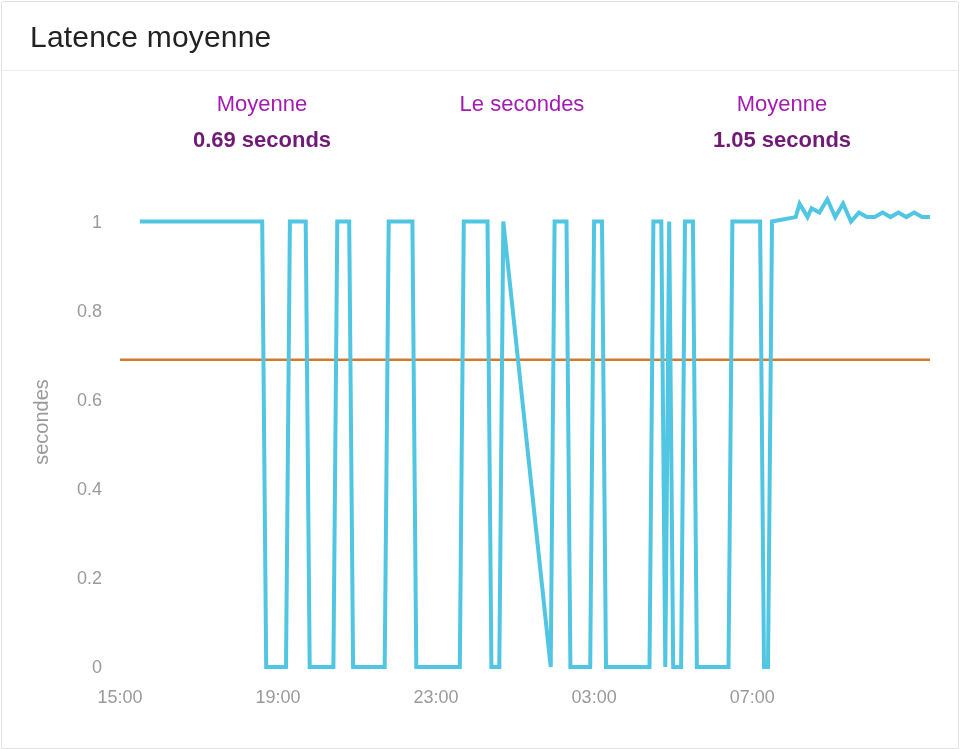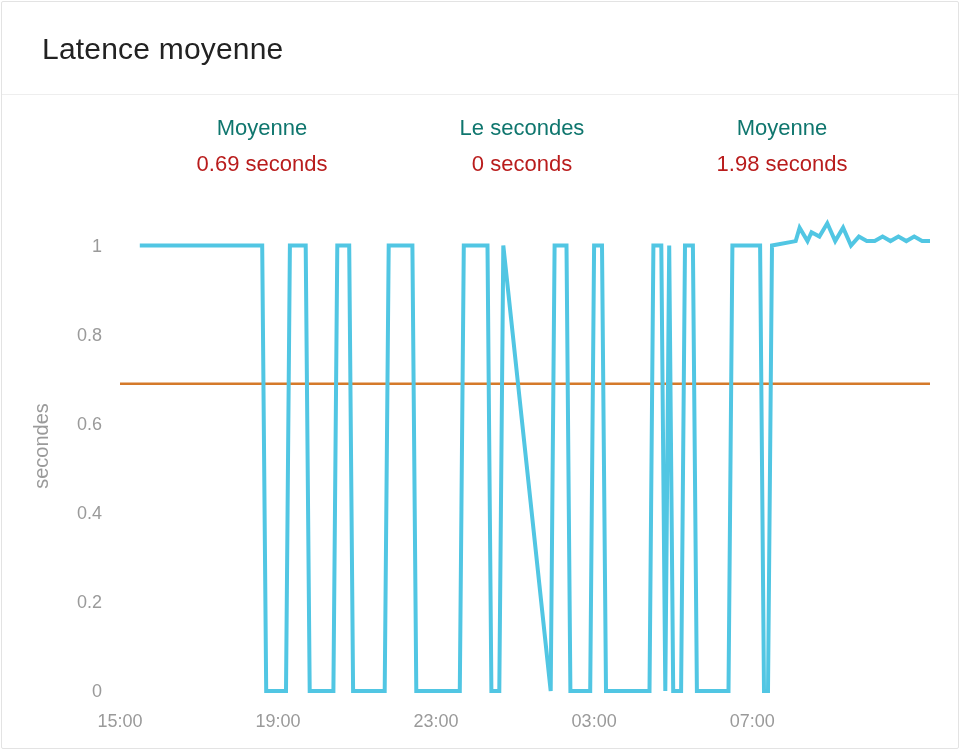--- a/index.html
+++ b/index.html
@@ -23,47 +23,47 @@
     position: relative;
   }
   .panel-header {
     padding: 18px 28px 16px 28px;
     border-bottom: 1px solid #eee;
   }
   .panel-title {
     font-size: 30px;
     font-weight: 400;
     color: #222;
-    margin: 12px;
+    margin: 0;
     letter-spacing: 0.2px;
   }
 
   .stats-row {
     display: flex;
     justify-content: flex-start;
     padding: 20px 0 8px 0;
     margin-left: 160px;
   }
   .stat {
     flex: 0 0 auto;
     text-align: center;
     min-width: 200px;
     margin-right: 60px;
   }
   .stat:last-child { margin-right: 0; }
   .stat-label {
     font-size: 22px;
-    color: #0f766e;
+    color: #a21caf;
     font-weight: 400;
     margin-bottom: 10px;
   }
   .stat-value {
     font-size: 22px;
-    color: #b91c1c;
-    font-weight: 400;
+    color: #701a75;
+    font-weight: 700;
   }
 
   .chart-wrap {
     position: relative;
     margin: 6px 18px 0 18px;
     height: 560px;
   }
   svg { display: block; }
 
   .axis-label {
@@ -95,25 +95,24 @@
     <h1 class="panel-title">Latence moyenne</h1>
   </div>
 
   <div class="stats-row">
     <div class="stat">
       <div class="stat-label">Moyenne</div>
       <div class="stat-value">0.69 seconds</div>
     </div>
     <div class="stat">
       <div class="stat-label">Le secondes</div>
-      <div class="stat-value">0 seconds</div>
     </div>
     <div class="stat">
       <div class="stat-label">Moyenne</div>
-      <div class="stat-value">1.98 seconds</div>
+      <div class="stat-value">1.05 seconds</div>
     </div>
   </div>
 
   <div class="chart-wrap">
     <svg id="chart-svg" width="920" height="560">
         <text x="82" y="506" text-anchor="end" class="axis-label">0</text>
         <text x="82" y="416.9090909090909" text-anchor="end" class="axis-label">0.2</text>
         <text x="82" y="327.8181818181818" text-anchor="end" class="axis-label">0.4</text>
         <text x="82" y="238.72727272727275" text-anchor="end" class="axis-label">0.6</text>
         <text x="82" y="149.63636363636363" text-anchor="end" class="axis-label">0.8</text>

